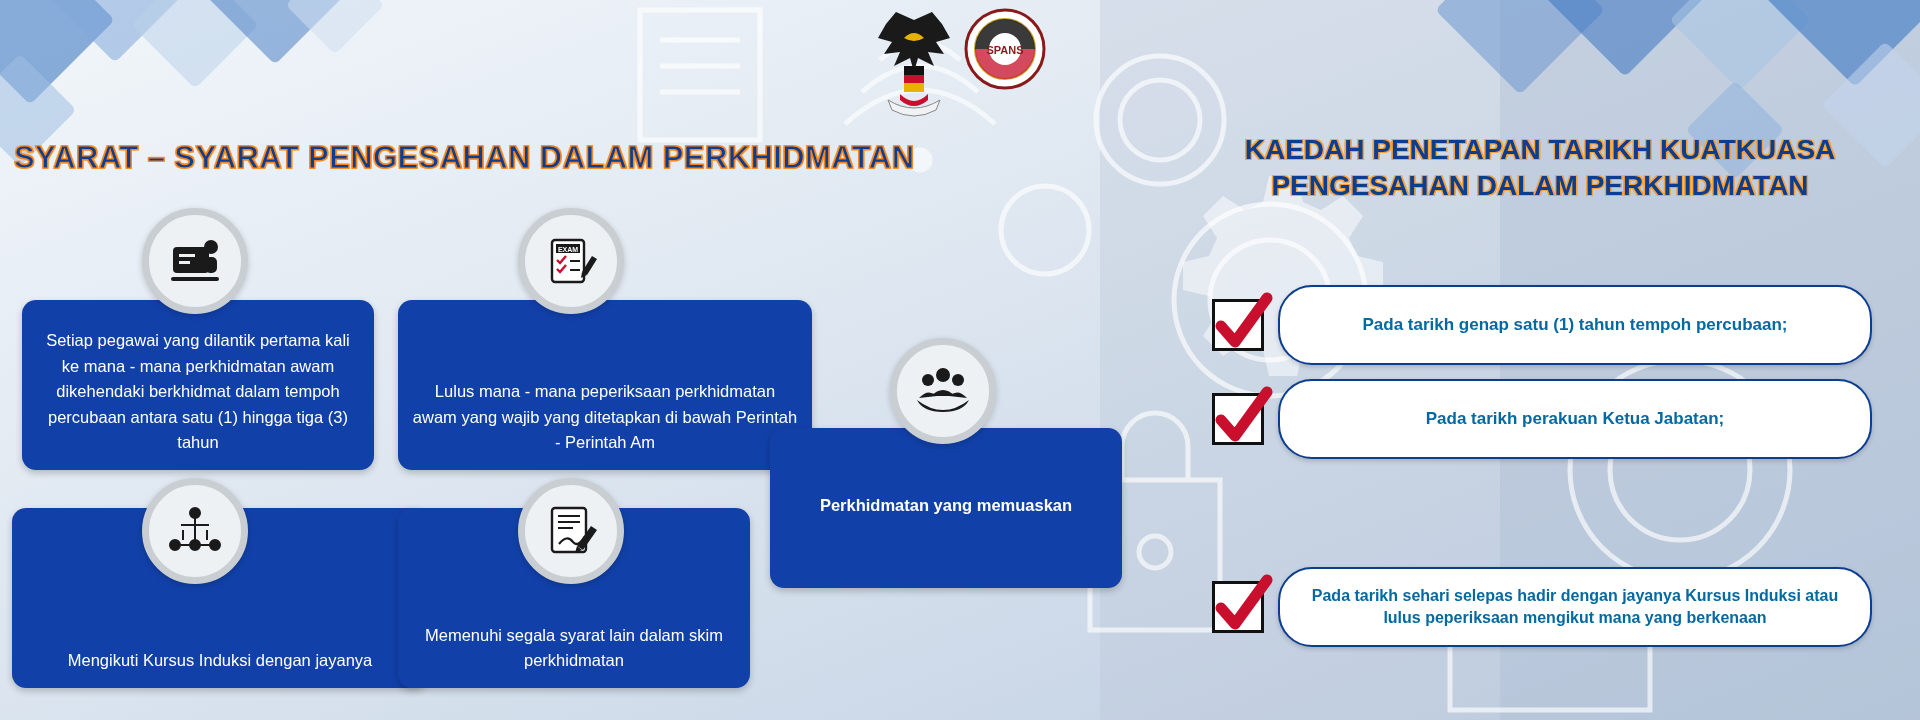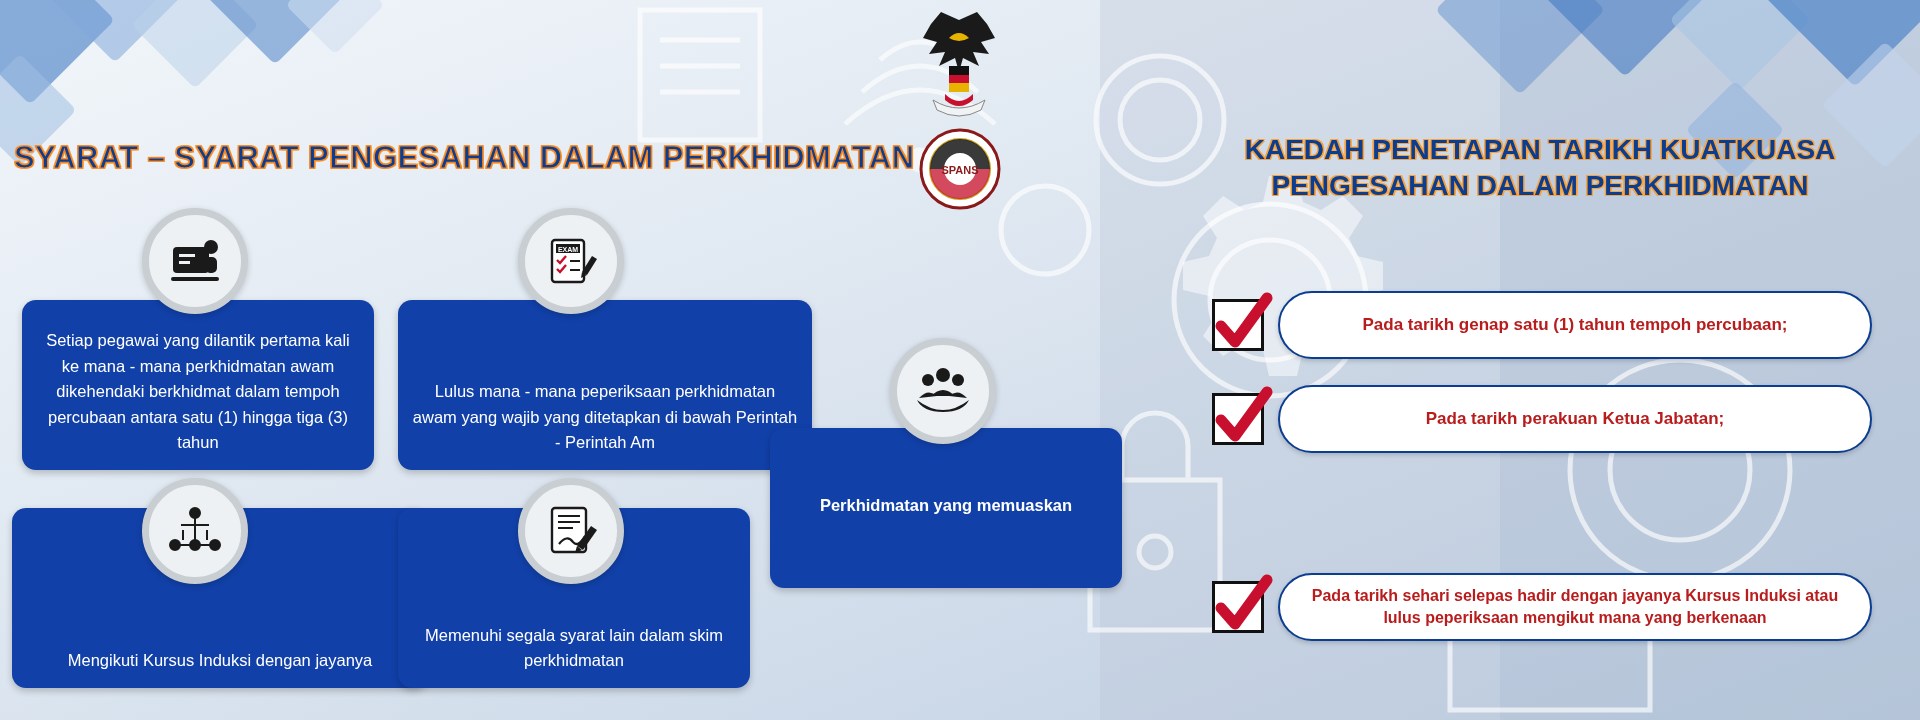--- a/index.html
+++ b/index.html
@@ -40,21 +40,20 @@
 
   
   .crest-wrap {
     position: absolute;
     top: 8px;
     left: 50%;
     transform: translateX(-50%);
     display: flex;
     align-items: flex-start;
     gap: 10px;
-    flex-direction: column;
   }
 
   
   .left-title {
     position: absolute;
     top: 140px;
     left: 14px;
     width: 1000px;
     font-size: 31px;
     font-weight: bold;
@@ -155,31 +154,31 @@
     flex: 0 0 52px;
     border: 3px solid #111;
     background: #fff;
     position: relative;
     box-sizing: border-box;
   }
   .checkbox svg { position: absolute; left: -6px; top: -12px; }
 
   .pill {
     flex: 1 1 auto;
-    height: 68px;
+    height: 80px;
     border-radius: 34px;
     background: #ffffff;
     border: 2px solid #0b3d91;
     display: flex;
     align-items: center;
     justify-content: center;
     text-align: center;
     padding: 16px 22px;
     box-sizing: border-box;
-    color: #b91c1c;
+    color: #0369a1;
     font-size: 17px;
     font-weight: bold;
     line-height: 1.35;
     box-shadow: 0 2px 5px rgba(0,0,0,.18);
   }
   .pill.small { font-size: 16px; }
 </style>
 </head>
 <body>
 

